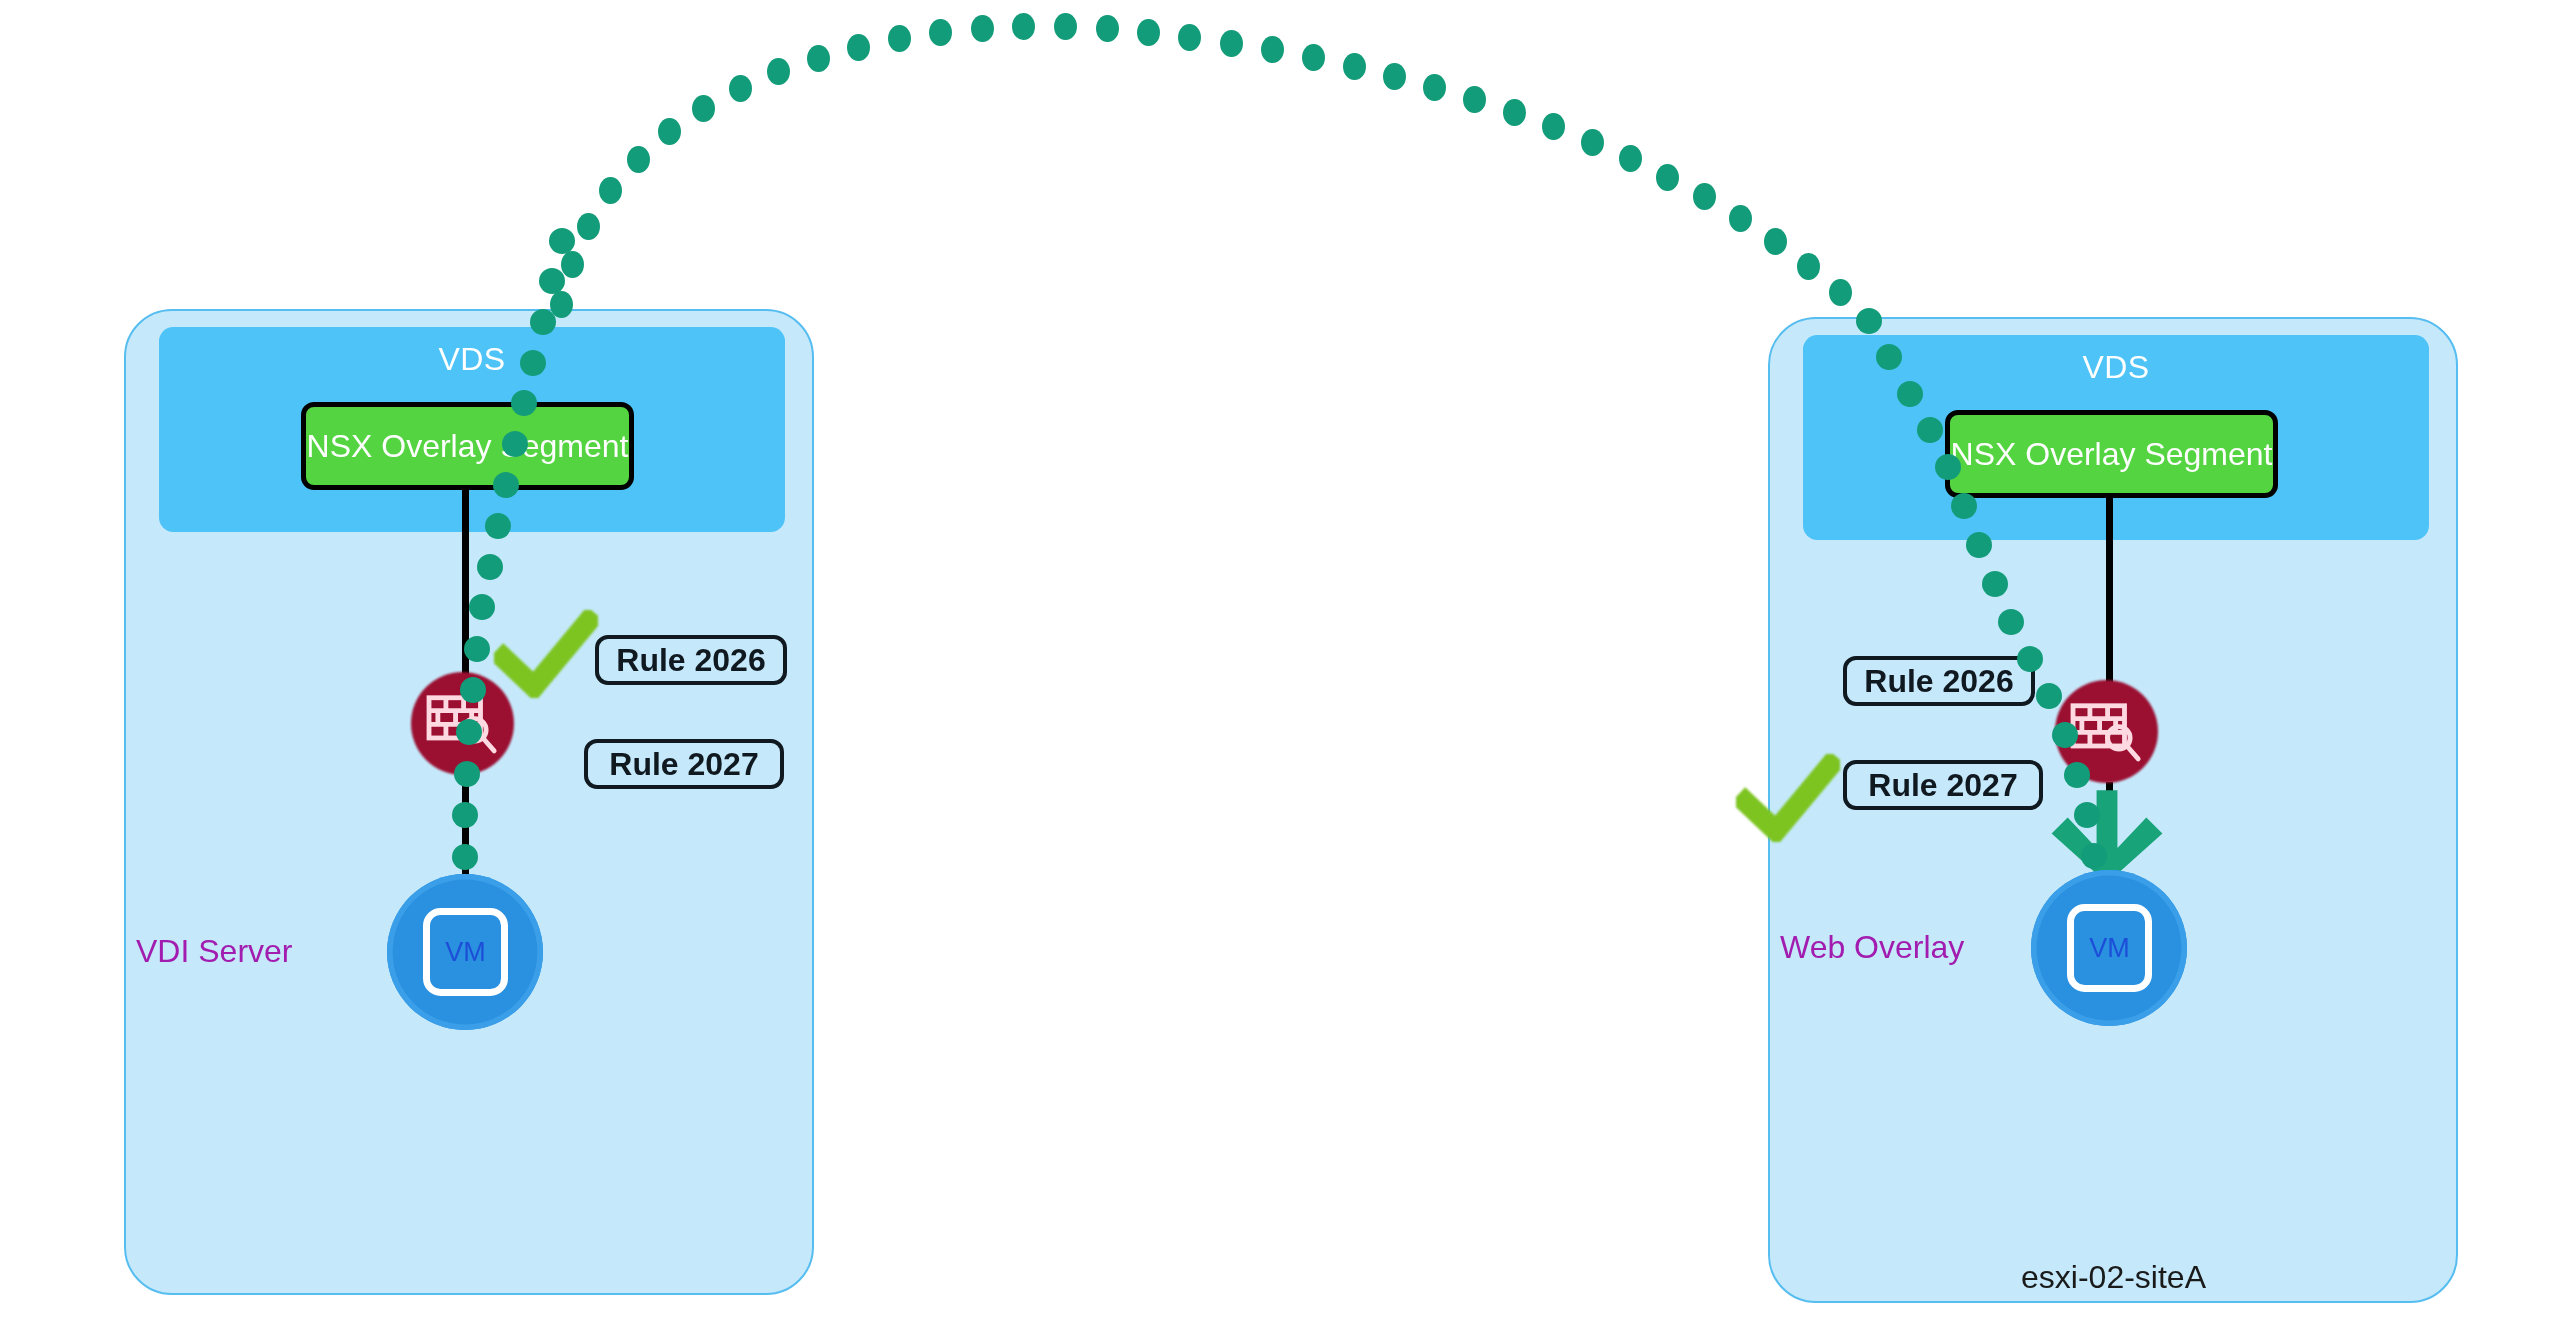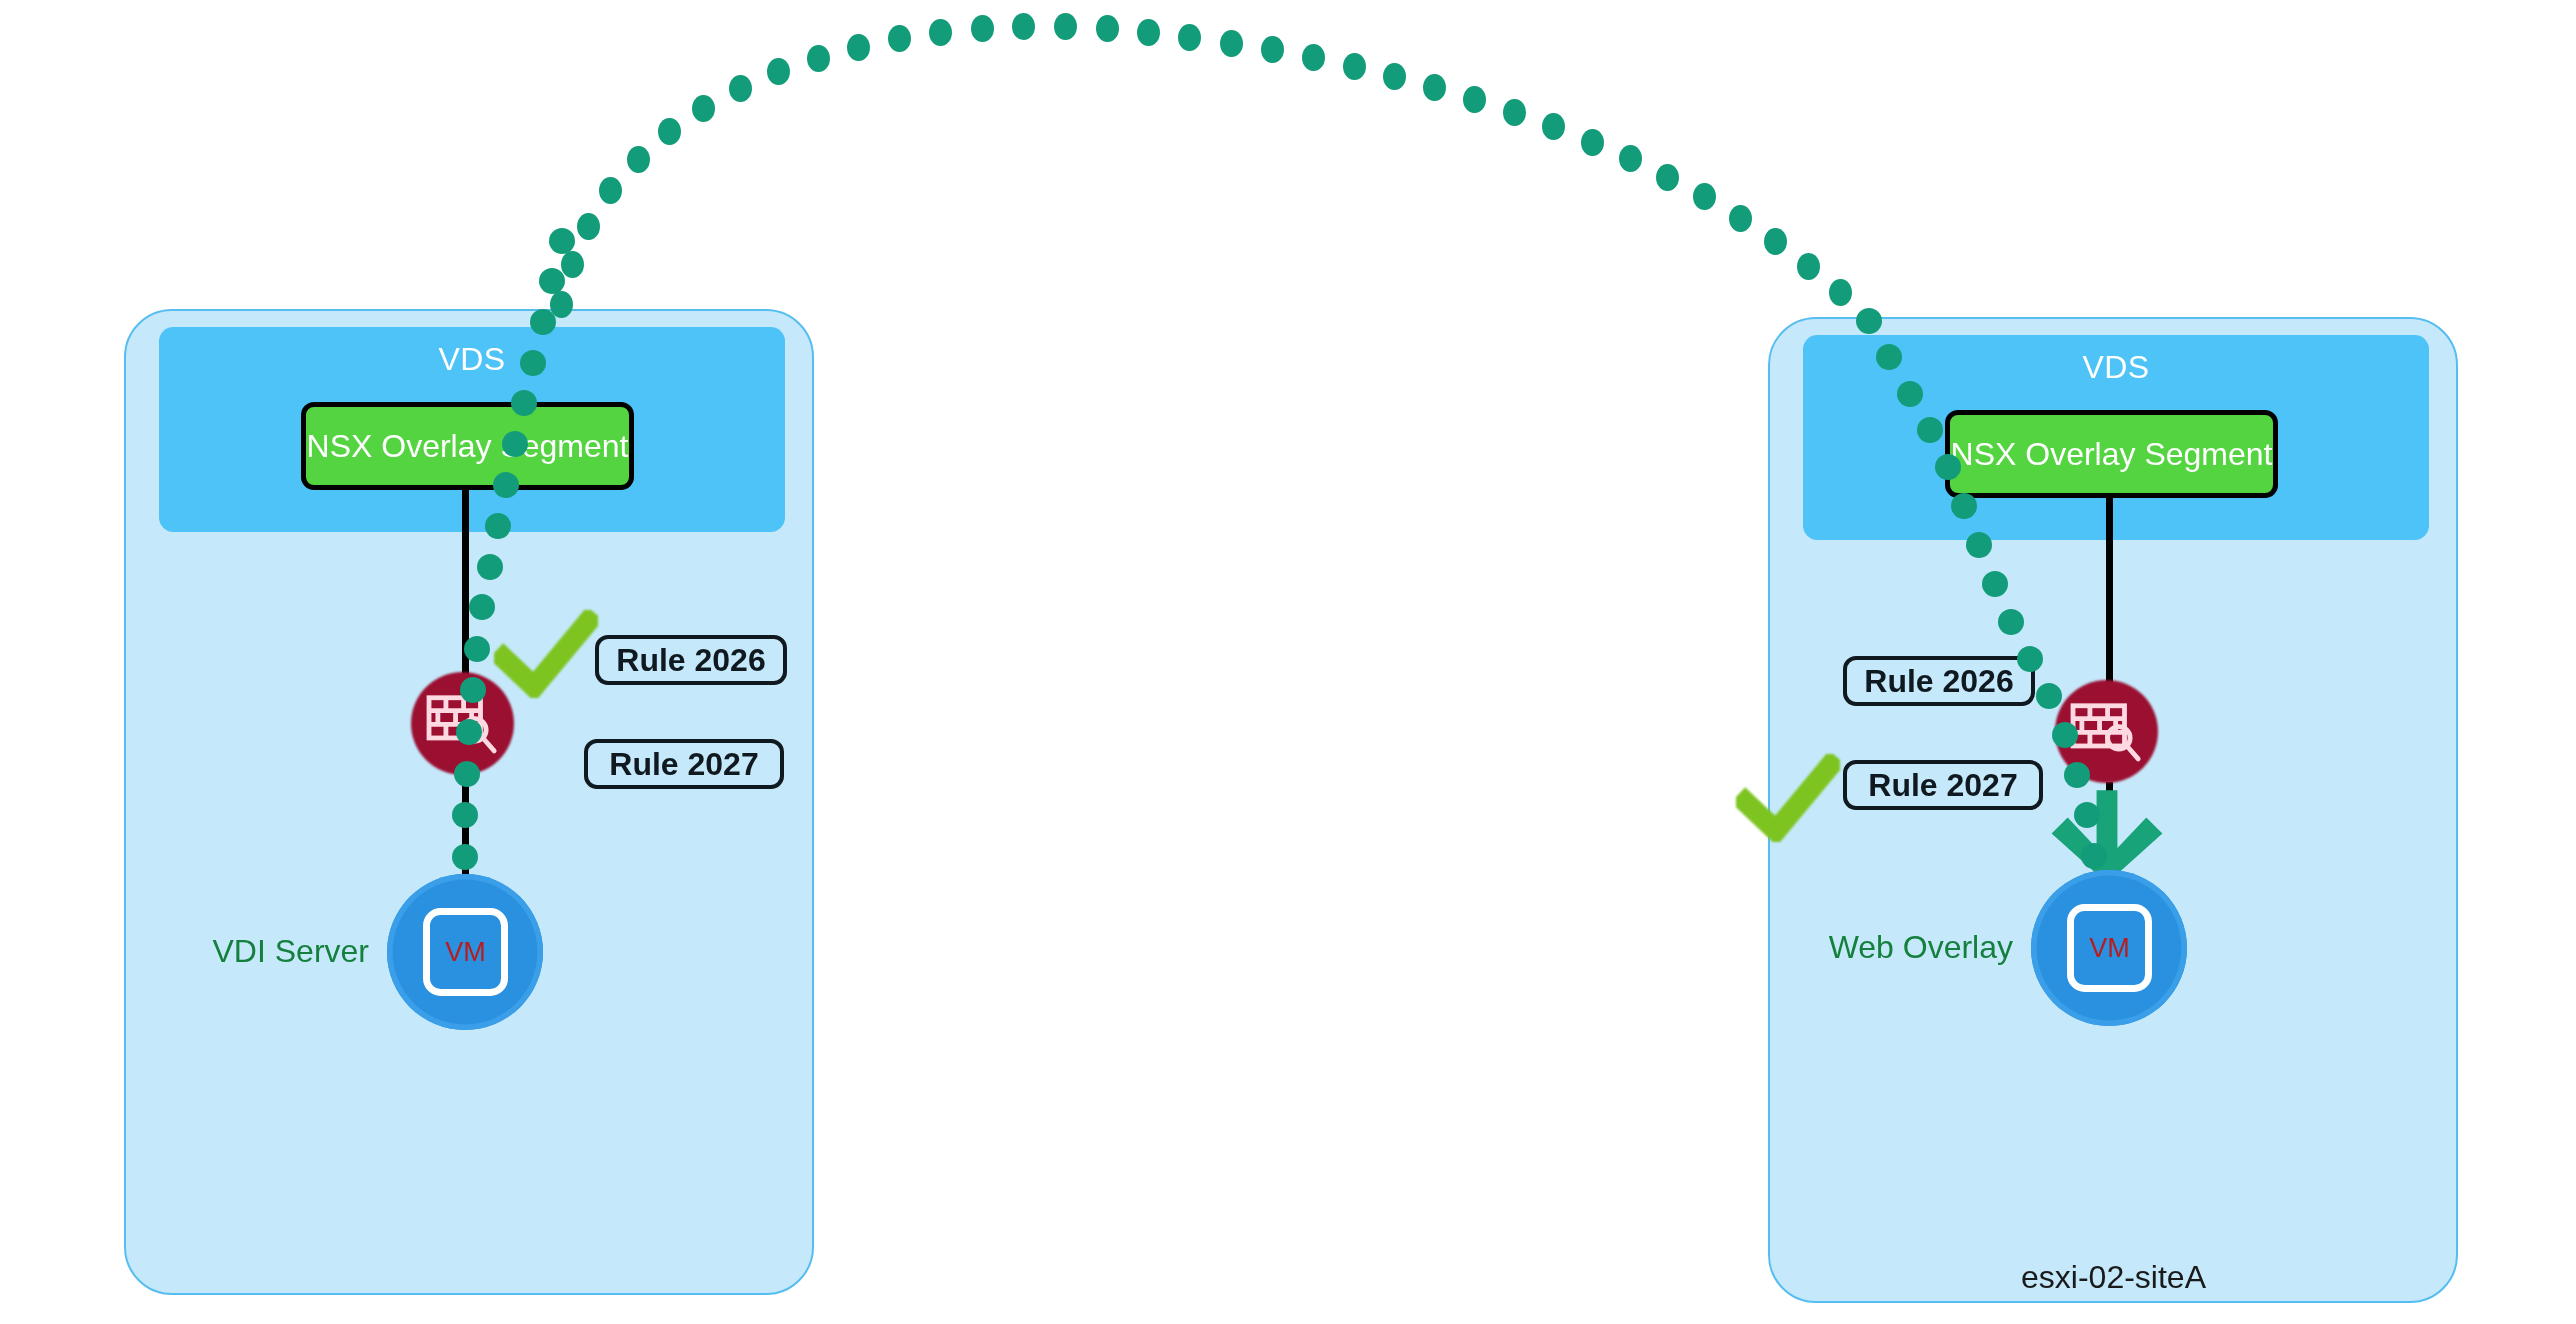--- a/index.html
+++ b/index.html
@@ -77,31 +77,30 @@
     box-shadow: inset 0 0 0 5.6px #3a9fe8;
   }
   .vm-inner {
     position: absolute;
     border: 7.2px solid #ffffff;
     border-radius: 17.6px;
     box-sizing: border-box;
     display: flex;
     align-items: center;
     justify-content: center;
-    color: #b91c1c;
+    color: #1d4ed8;
     font-size: 27px;
     font-family: "Liberation Sans", sans-serif;
   }
   .node-label {
     position: absolute;
-    color: #15803d;
+    color: #a21caf;
     font-size: 32px;
     font-family: "Liberation Sans", sans-serif;
     white-space: nowrap;
-    text-align: right;
   }
   .host-label {
     position: absolute;
     color: #1a1a1a;
     font-size: 32px;
     font-family: "Liberation Sans", sans-serif;
     white-space: nowrap;
     text-align: center;
   }
   .rule-chip {

